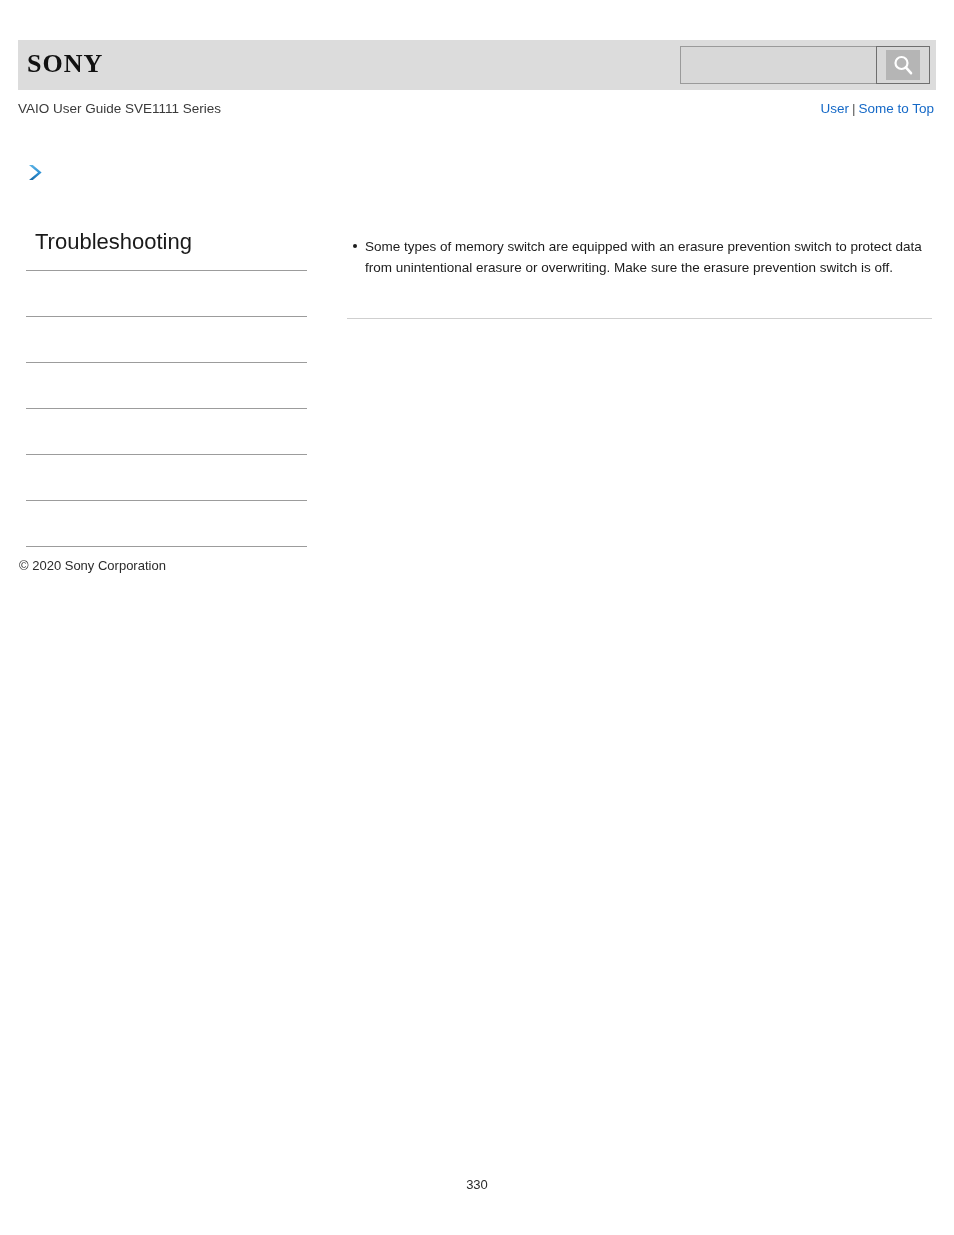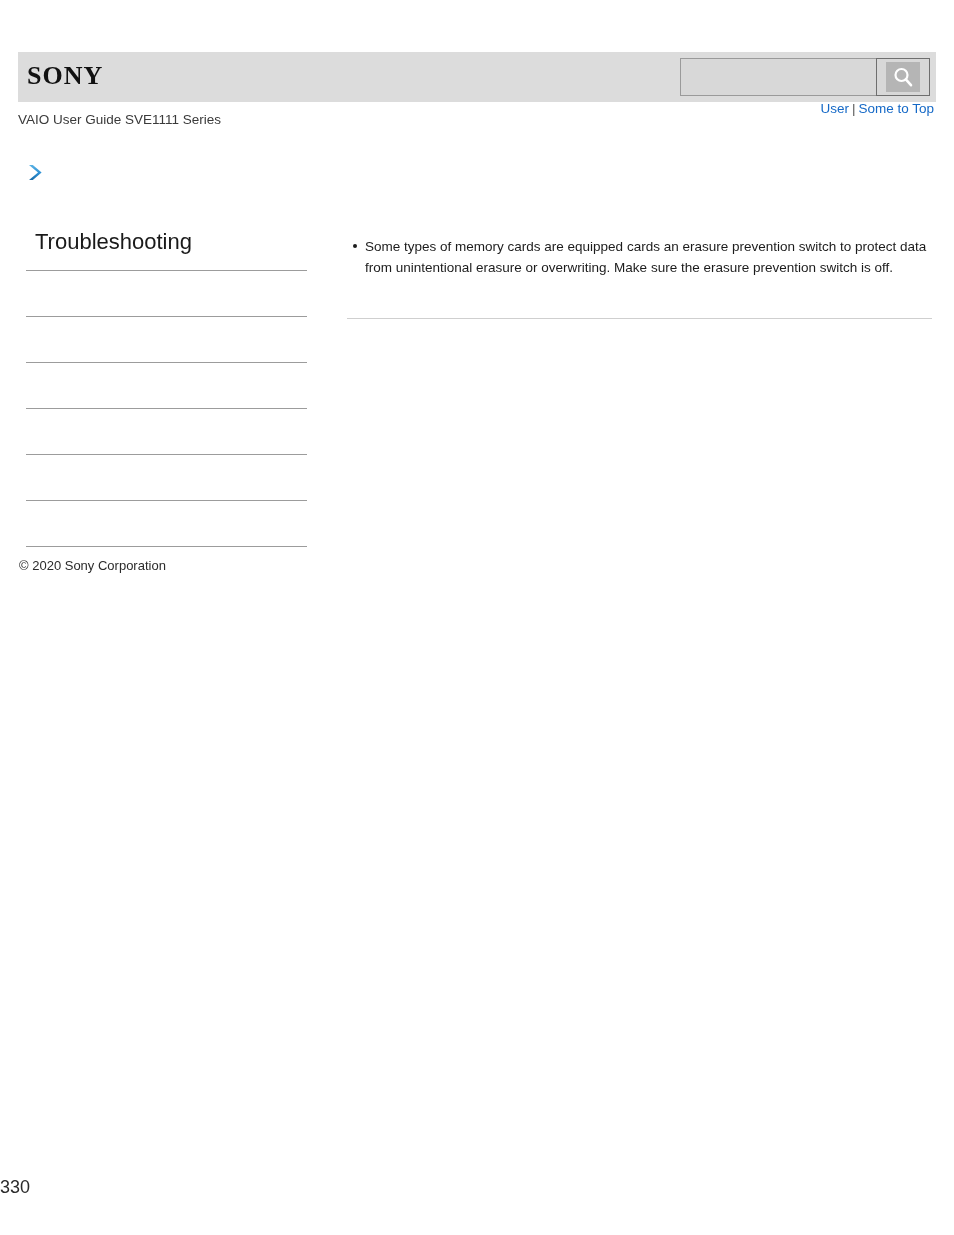--- a/index.html
+++ b/index.html
@@ -13,21 +13,21 @@
     position: relative;
     font-family: "Liberation Sans", sans-serif;
     color: #231f20;
     overflow: hidden;
   }
 
   
   .header-bar {
     position: absolute;
     left: 18px;
-    top: 52px;
+    top: 40px;
     width: 918px;
     height: 50px;
     background: #dcdcdc;
     box-sizing: border-box;
   }
   .sony-logo {
     position: absolute;
     left: 9px;
     top: 6px;
     font-family: "Liberation Serif", serif;
@@ -81,21 +81,20 @@
   }
 
   
   .guide-title {
     position: absolute;
     left: 18px;
     top: 101px;
     font-size: 13.5px;
     color: #3a3a3a;
     white-space: nowrap;
-    margin-top: 11px;
   }
   .header-links {
     position: absolute;
     right: 20px;
     top: 101px;
     font-size: 13.5px;
     white-space: nowrap;
   }
   .header-links a {
     color: #1569c7;
@@ -186,22 +185,22 @@
     height: 0;
     border-top: 1px solid #cfcfcf;
   }
 
   
   .page-number {
     position: absolute;
     left: 0;
     right: 0;
     top: 1177px;
-    text-align: left;
-    font-size: 18px;
+    text-align: center;
+    font-size: 13px;
     color: #2b2b2b;
   }
 </style>
 </head>
 <body>
 
 <div class="header-bar">
   <div class="sony-logo">SONY</div>
 
   <div class="search-wrap">
@@ -250,18 +249,18 @@
   <div class="sidebar-slot"></div>
   <div class="sidebar-divider"></div>
   <div class="sidebar-slot"></div>
   <div class="sidebar-divider"></div>
 </div>
 
 <div class="copyright">© 2020 Sony Corporation</div>
 
 <div class="content">
   <ul>
-    <li>Some types of memory cards are equipped cards an erasure prevention switch to protect data from unintentional erasure or overwriting. Make sure the erasure prevention switch is off.</li>
+    <li>Some types of memory switch are equipped with an erasure prevention switch to protect data from unintentional erasure or overwriting. Make sure the erasure prevention switch is off.</li>
   </ul>
 </div>
 <div class="content-rule"></div>
 
 <div class="page-number">330</div>
 
 </body></html>

